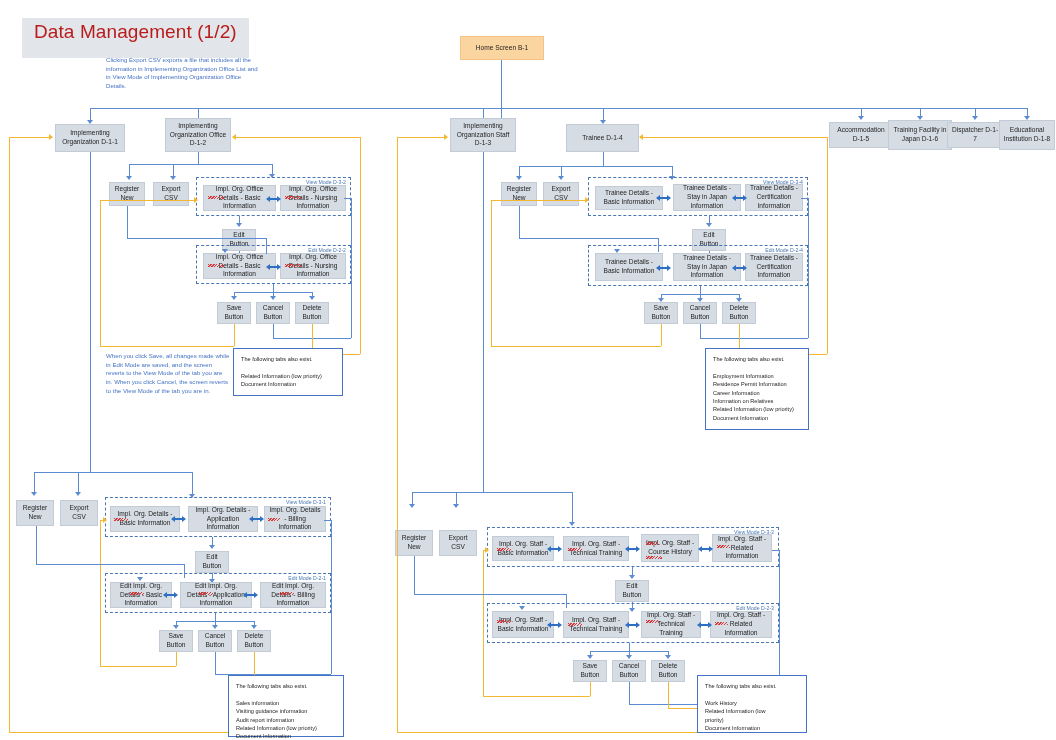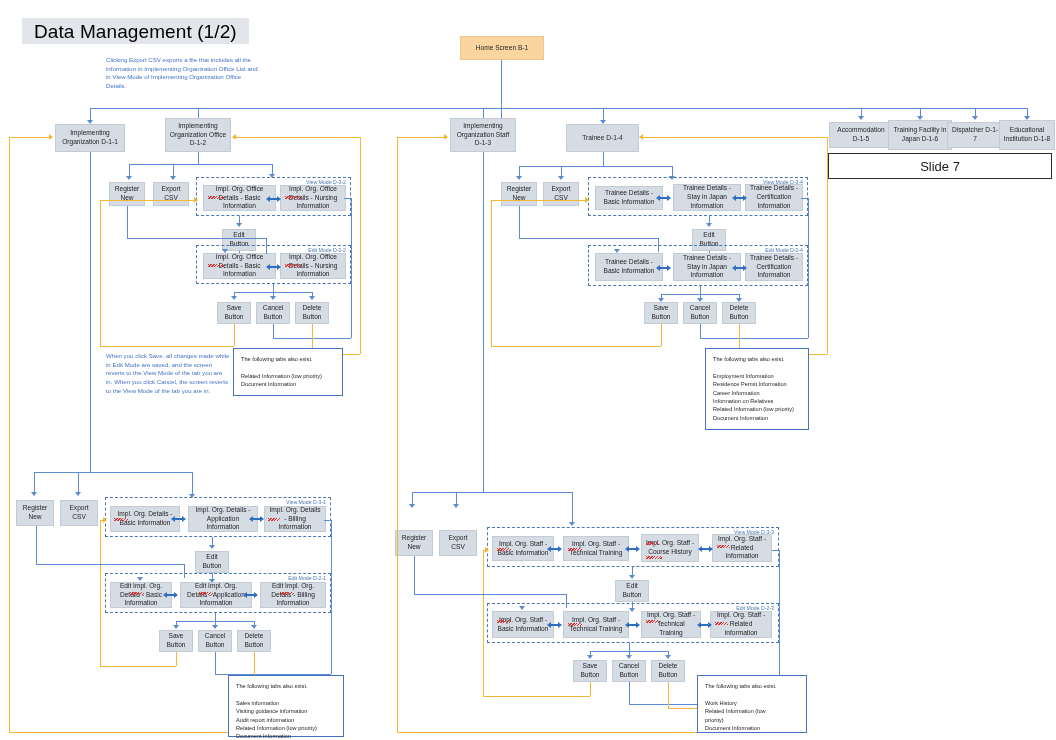--- a/index.html
+++ b/index.html
@@ -4,22 +4,22 @@
 <style>
   html,body{margin:0;padding:0;background:#ffffff;}
   body{font-family:"Liberation Sans","DejaVu Sans",sans-serif;}
   #canvas{position:relative;width:1056px;height:740px;overflow:hidden;background:#fff;}
 
   
   .abs{position:absolute;box-sizing:border-box;}
 
   
   .title{
-    background:#e2e5e9;color:#000000;font-size:19px;font-weight:400;
-    padding:3px 12px 1px 12px;letter-spacing:.1px;white-space:nowrap;
+    background:#e2e5e9;color:#b91c1c;font-size:19px;font-weight:400;
+    padding:3px 12px 15px 12px;letter-spacing:.1px;white-space:nowrap;
   }
 
   
   .node{
     background:#d5dce4;border:1px solid #c3cbd6;
     color:#1f1f1f;font-size:6.6px;line-height:1.32;
     display:flex;align-items:center;justify-content:center;
     text-align:center;padding:2px 3px;
   }
   .node.orange{background:#fbd5a0;border-color:#f3c487;}
@@ -76,21 +76,20 @@
     opacity:.95;
   }
 </style>
 </head>
 <body>
 
 <div id="canvas">
 
   <div class="abs title" style="left:22px;top:18px;">Data Management (1/2)</div>
 
-  <div class="abs slide-box" style="left:828px;top:153px;width:224px;height:26px;">Slide 7</div>
 
   <div class="abs note-text" style="left:106px;top:56px;width:180px;">Clicking Export CSV exports a file that includes all the
 information in Implementing Organization Office List and
 in View Mode of Implementing Organization Office
 Details.</div>
   <div class="abs note-text" style="left:106px;top:352px;width:150px;">When you click Save, all changes made while
 in Edit Mode are saved, and the screen
 reverts to the View Mode of the tab you are
 in. When you click Cancel, the screen reverts
 to the View Mode of the tab you are in.</div>

